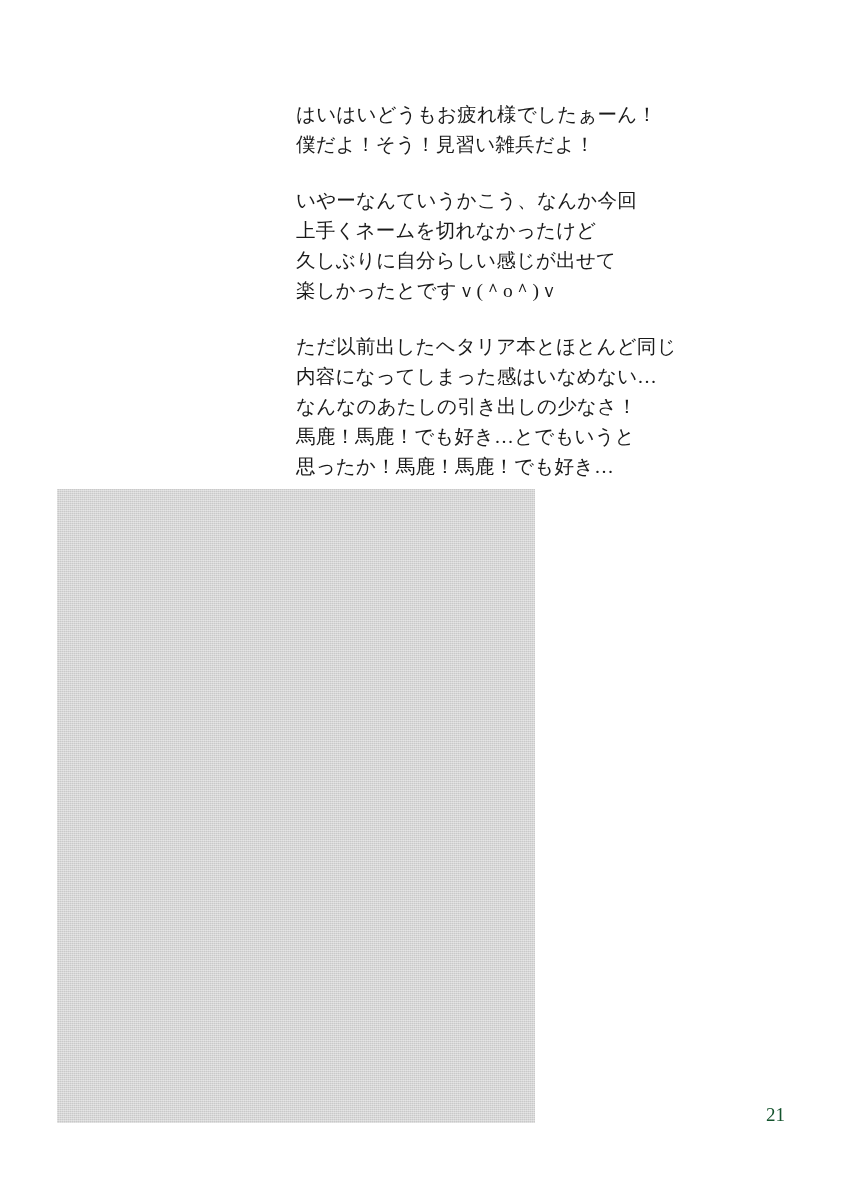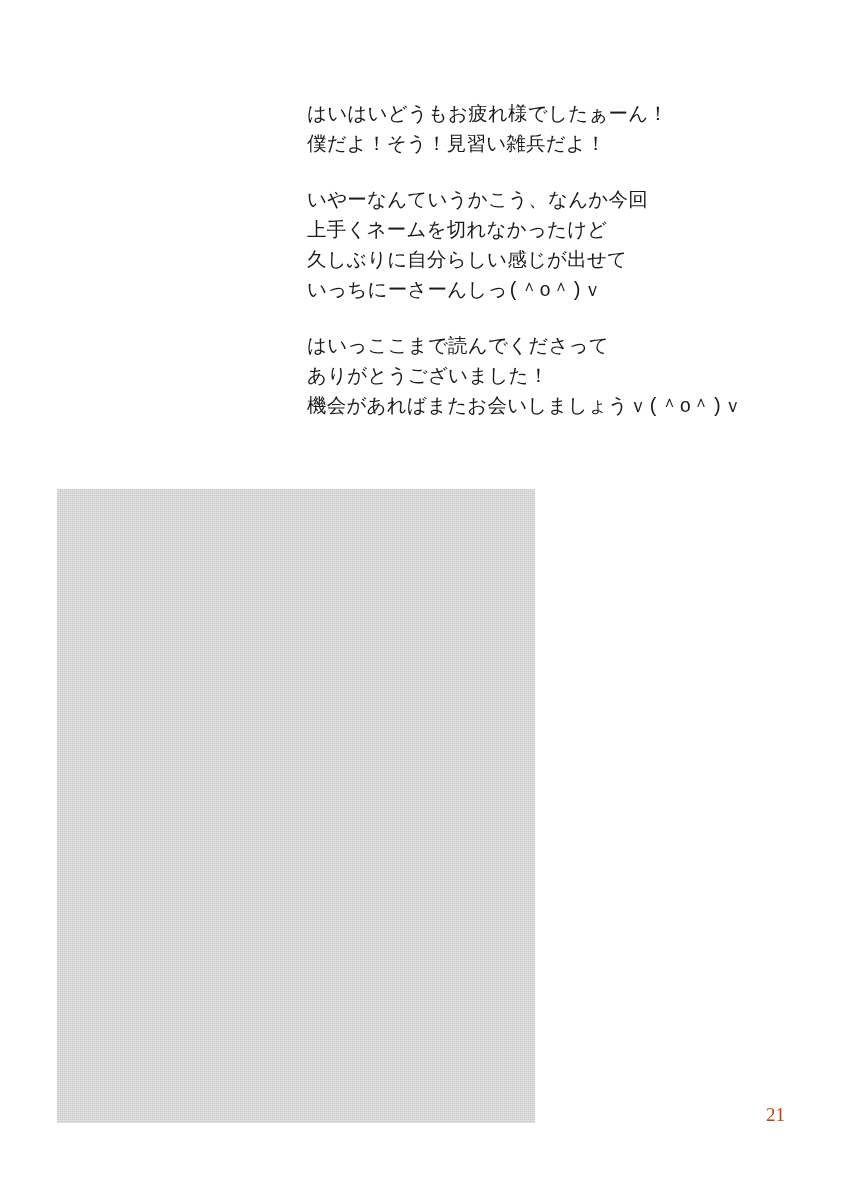--- a/index.html
+++ b/index.html
@@ -22,61 +22,62 @@
     top: 489px;
     width: 478px;
     height: 634px;
     background-color: #c9c9c9;
     background-image:
       repeating-linear-gradient(0deg, rgba(255,255,255,0.35) 0px, rgba(255,255,255,0.35) 1px, rgba(0,0,0,0) 1px, rgba(0,0,0,0) 2px),
       repeating-linear-gradient(90deg, rgba(255,255,255,0.25) 0px, rgba(255,255,255,0.25) 1px, rgba(0,0,0,0) 1px, rgba(0,0,0,0) 2px);
   }
   #text-column {
     position: absolute;
-    left: 307px;
+    left: 296px;
     top: 100px;
     width: 470px;
-    font-family: Liberation Mono, monospace;
   }
   .para {
     margin: 0 0 26px 0;
     font-size: 19.5px;
     line-height: 30px;
     color: #1a1a1a;
     white-space: pre-line;
     letter-spacing: 0.2px;
   }
   .para.small {
     font-size: 16px;
     line-height: 24px;
     letter-spacing: 1px;
   }
   #page-number {
     position: absolute;
     right: 56px;
     bottom: 74px;
     font-size: 19px;
-    color: #c2410c;
+    color: #14532d;
     font-family: "Liberation Serif", serif;
   }
 </style>
 </head>
 <body>
 
 <div id="page">
 
   <div id="grey-block"></div>
 
   <div id="text-column">
     <p class="para">はいはいどうもお疲れ様でしたぁーん！
 僕だよ！そう！見習い雑兵だよ！</p>
     <p class="para">いやーなんていうかこう、なんか今回
 上手くネームを切れなかったけど
 久しぶりに自分らしい感じが出せて
-いっちにーさーんしっ(＾o＾)ｖ</p>
-    <p class="para">はいっここまで読んでくださって
-ありがとうございました！
-機会があればまたお会いしましょうｖ(＾o＾)ｖ</p>
+楽しかったとですｖ(＾o＾)ｖ</p>
+    <p class="para">ただ以前出したヘタリア本とほとんど同じ
+内容になってしまった感はいなめない…
+なんなのあたしの引き出しの少なさ！
+馬鹿！馬鹿！でも好き…とでもいうと
+思ったか！馬鹿！馬鹿！でも好き…</p>
   </div>
 
   <div id="page-number">21</div>
 
 </div>
 
 </body></html>

